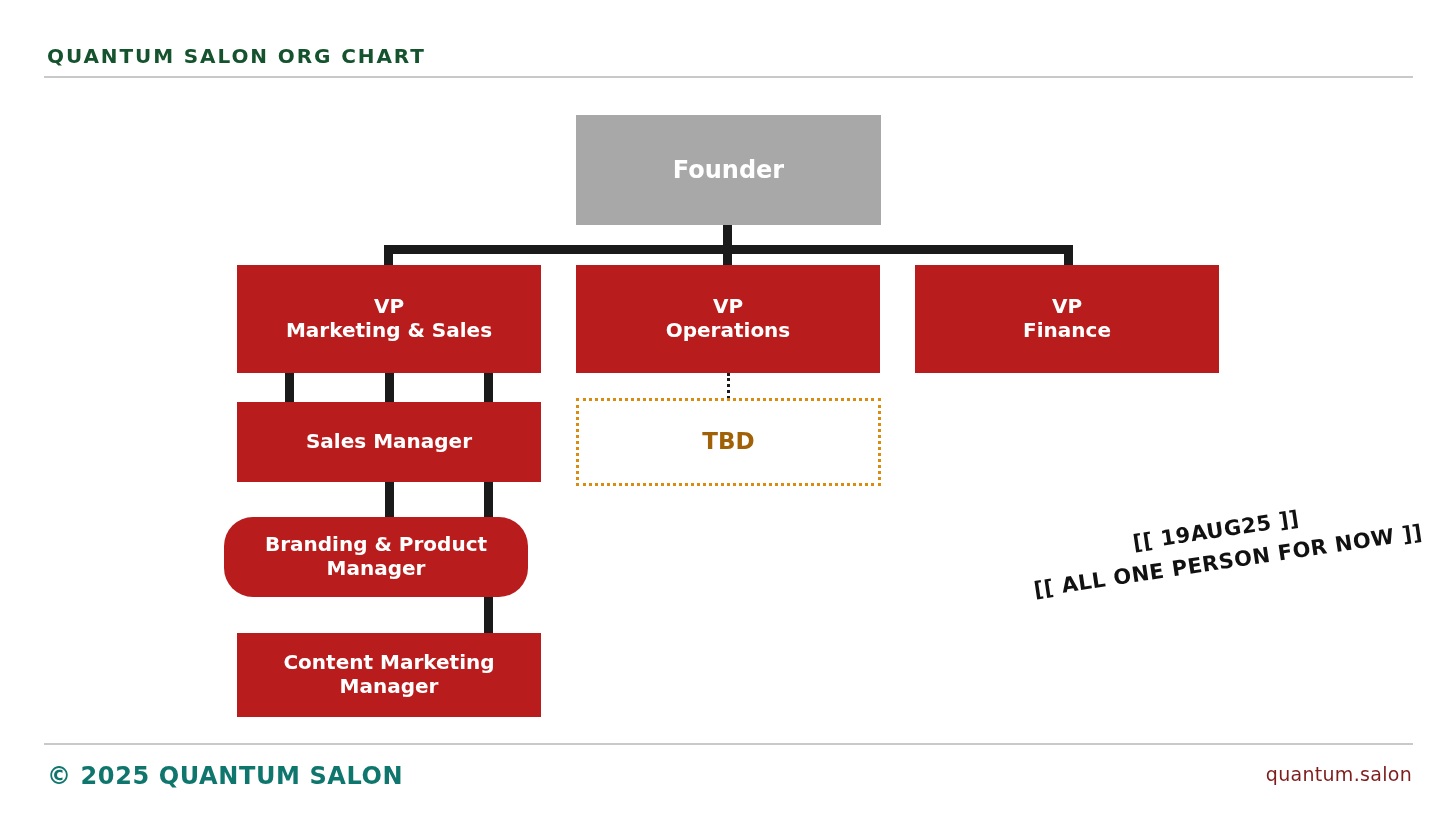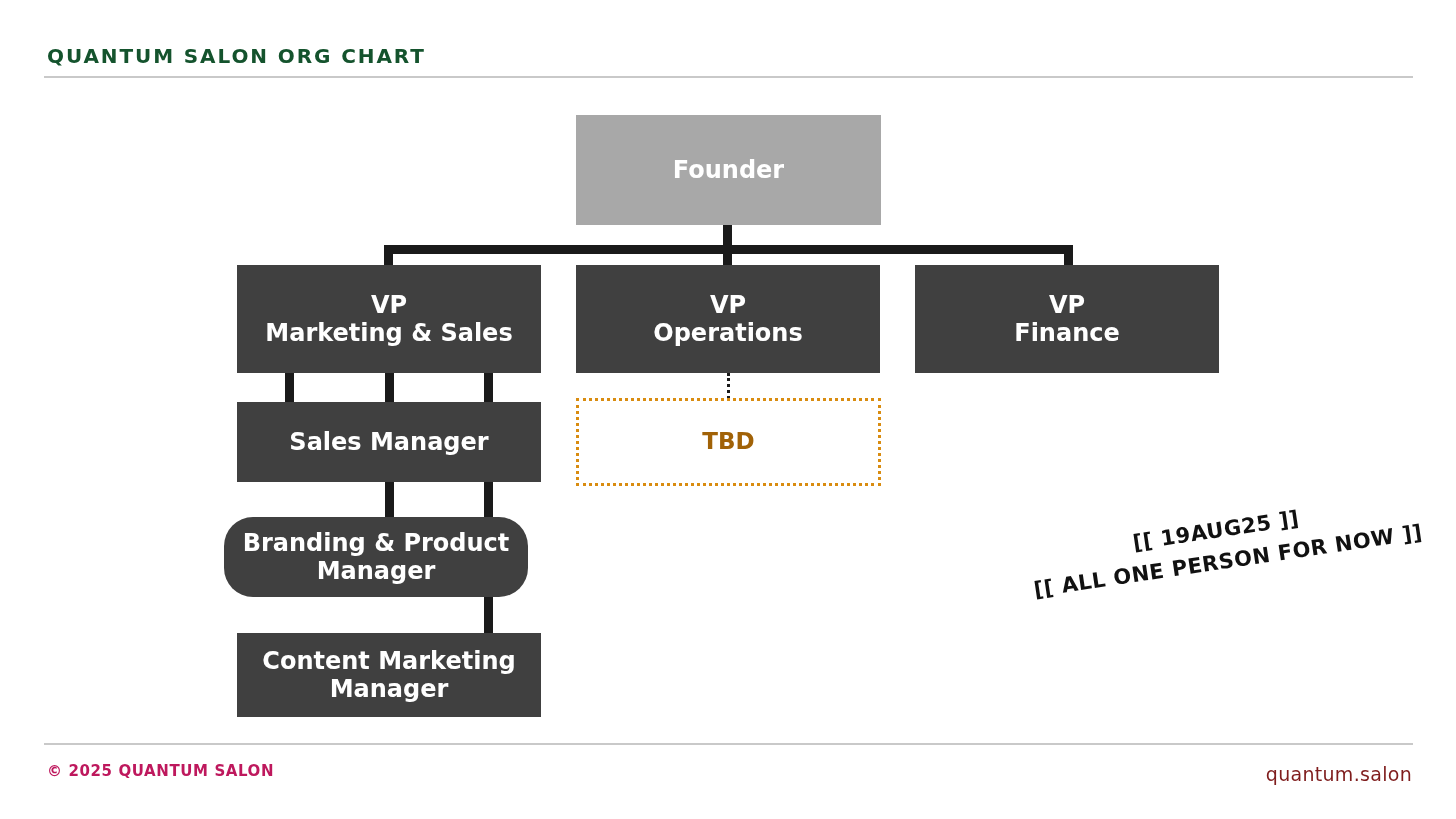--- a/index.html
+++ b/index.html
@@ -45,24 +45,24 @@
     left: 44px;
     top: 743px;
     width: 1369px;
     height: 2px;
     background: #c9c9c9;
   }
   .footer-left {
     position: absolute;
     left: 47px;
     top: 762px;
-    font-size: 15px;
+    font-size: 24px;
     font-weight: bold;
     letter-spacing: 0.6px;
-    color: #be185d;
+    color: #0f766e;
     white-space: nowrap;
   }
   .footer-right {
     position: absolute;
     right: 44px;
     top: 763px;
     font-size: 19px;
     letter-spacing: 0.3px;
     color: #7f1d1d;
     white-space: nowrap;
@@ -87,22 +87,22 @@
     color: #ffffff;
     font-weight: bold;
     line-height: 1.18;
     white-space: pre-line;
   }
   .node.root {
     background: #a8a8a8;
     font-size: 24px;
   }
   .node.branch {
-    background: #404040;
-    font-size: 24px;
+    background: #b91c1c;
+    font-size: 20px;
   }
   .node.placeholder {
     background: #ffffff;
     border: 3px dotted #d98c10;
     color: #a16207;
     font-size: 23px;
     font-weight: bold;
   }
 
   

